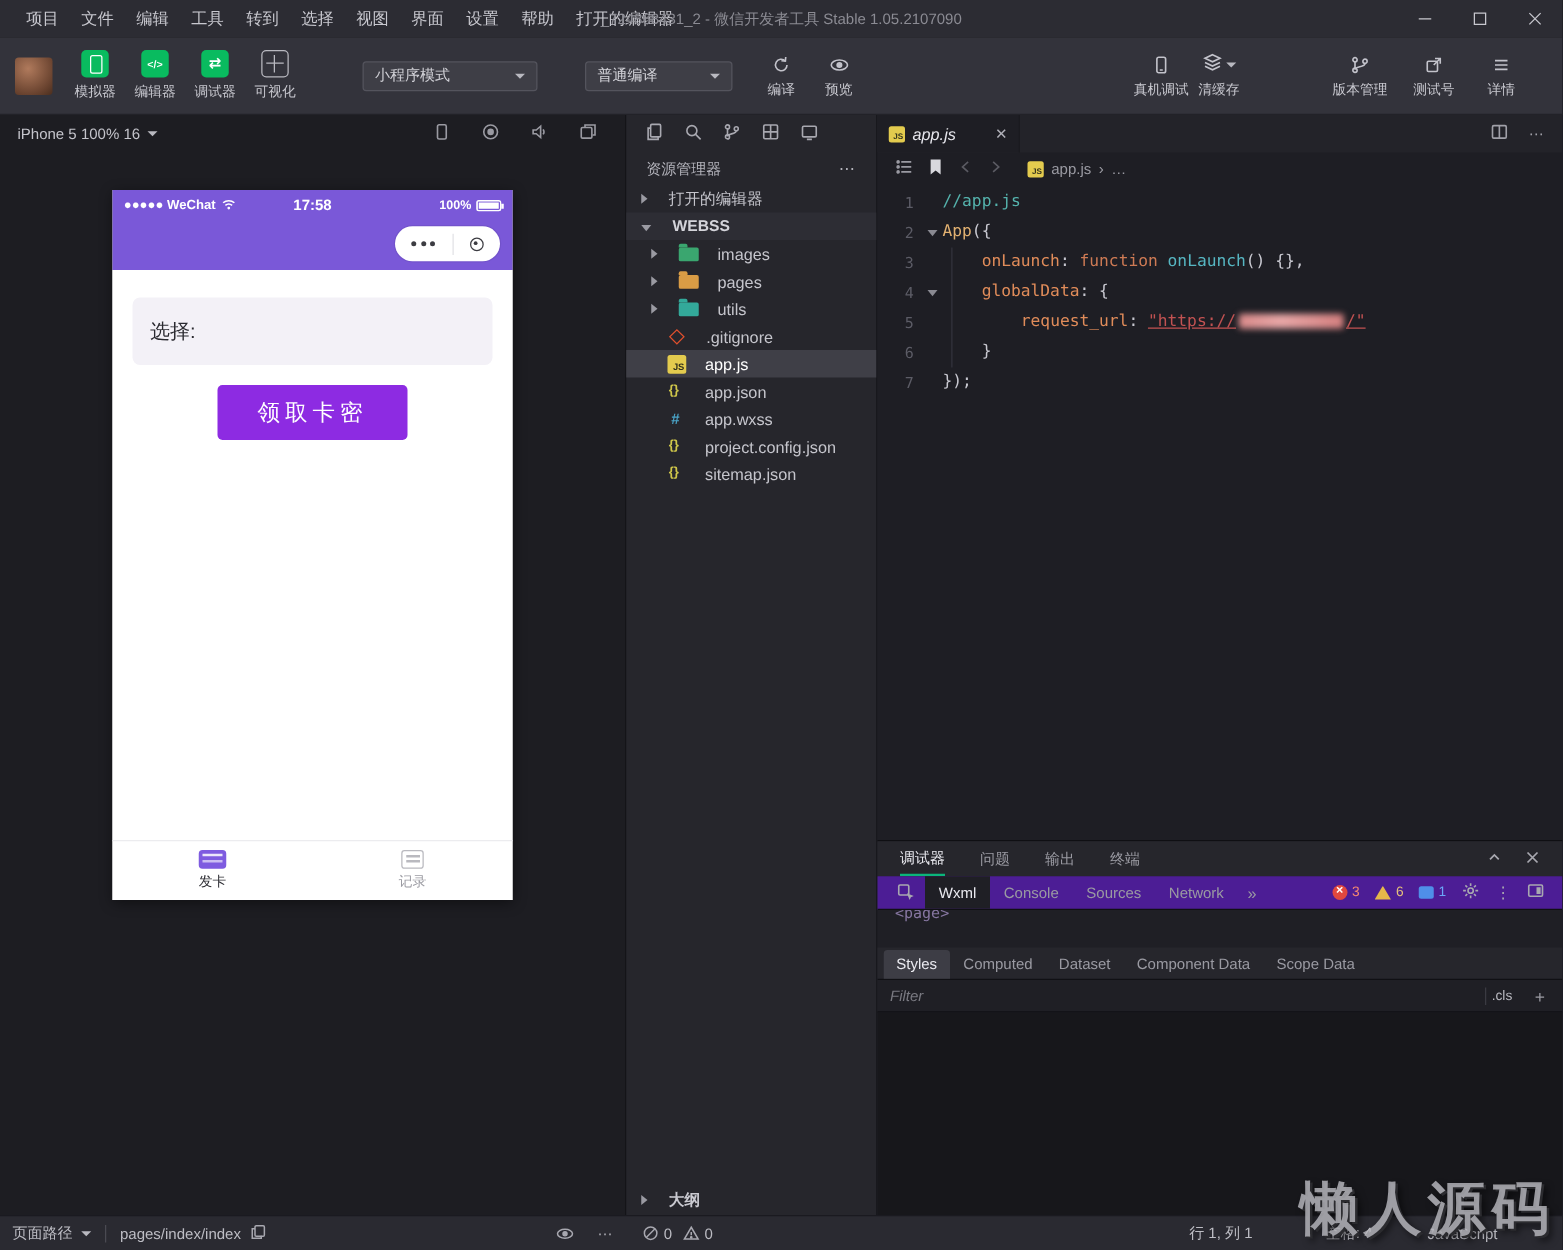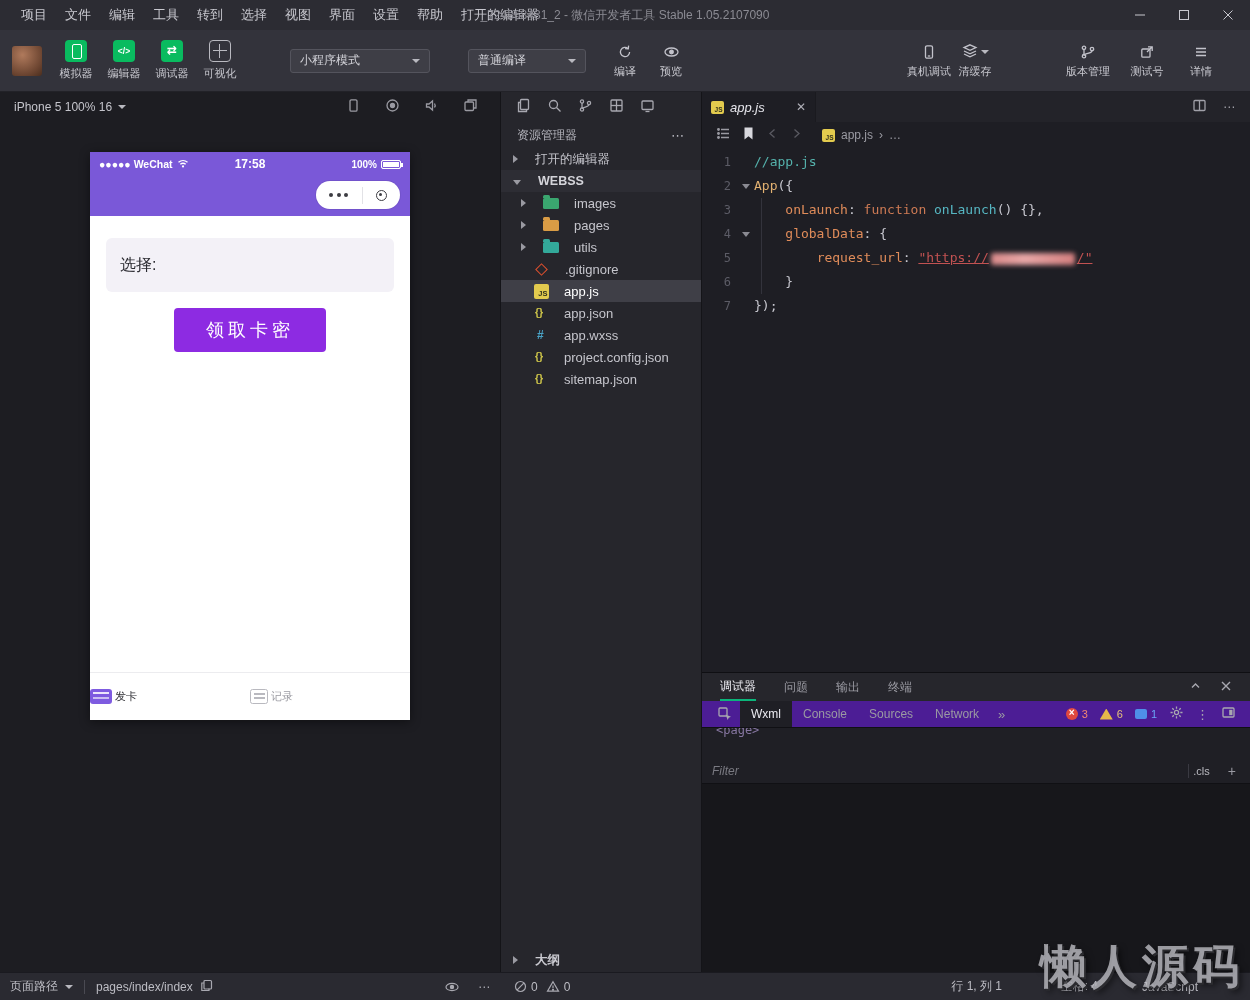--- a/index.html
+++ b/index.html
@@ -59,21 +59,21 @@
   .capsule { position:absolute; right:10px; top:5px; width:84px; height:28px; background:#fff; border-radius:15px; display:flex; align-items:center; justify-content:space-evenly; box-shadow:0 0 0 1px rgba(0,0,0,.06); }
   .dots { display:flex; gap:3.5px; }
   .dots i { width:4px; height:4px; border-radius:50%; background:#3c3c42; }
   .cap-div { width:1px; height:17px; background:#e2e2e6; }
   .rec { width:11px; height:11px; border:1.6px solid #3c3c42; border-radius:50%; position:relative; }
   .rec::after { content:""; position:absolute; left:2.2px; top:2.2px; width:3.2px; height:3.2px; border-radius:50%; background:#3c3c42; }
   .p-body { flex:1; background:#fff; }
   .choice { margin:22px 16px 0; height:54px; background:#f3f1f7; border-radius:6px; display:flex; align-items:center; padding-left:14px; color:#2a2a30; font-size:16px; }
   .claim { margin:16px auto 0; width:152px; height:44px; background:#8d2be2; border-radius:4px; color:#fff; font-size:18px; letter-spacing:4px; display:flex; align-items:center; justify-content:center; }
   .p-tabbar { height:48px; border-top:1px solid #ececef; display:flex; background:#fff; flex-shrink:0; }
-  .p-tab { flex:1; display:flex; align-items:center; gap:3px; font-size:11px; }
+  .p-tab { flex:1; display:flex; flex-direction:column; align-items:center; justify-content:center; gap:3px; font-size:11px; }
   .p-tab .t1 { color:#2f2f35; } .p-tab .t2 { color:#9b9ba2; }
   .card-ic { width:22px; height:15px; background:#7e5be0; border-radius:3px; position:relative; }
   .card-ic::after { content:""; position:absolute; left:3px; right:3px; top:3px; height:2.4px; background:rgba(255,255,255,.85); box-shadow:0 5px 0 rgba(255,255,255,.6); }
   .note-ic { width:18px; height:15px; border:1.6px solid #b9b9bf; border-radius:2.5px; position:relative; }
   .note-ic::after { content:""; position:absolute; left:2.5px; right:2.5px; top:3px; height:1.6px; background:#b9b9bf; box-shadow:0 4px 0 #b9b9bf; }
 
   
   .explorer { width:202px; background:#26262c; border-left:1px solid #141418; border-right:1px solid #141418; display:flex; flex-direction:column; flex-shrink:0; }
   .exp-toolbar { height:30px; display:flex; align-items:center; gap:16px; padding:0 15px; }
   .exp-toolbar svg { stroke:#a8a8b0; fill:none; stroke-width:1.3; }
@@ -591,20 +591,27 @@
           <span style="letter-spacing:0;color:#a8a8b0;font-size:13px">⋮</span>
           <span><svg width="15" height="15">
                 <rect x="2" y="3" width="11" height="9" rx="1"></rect>
                 <rect x="8.2" y="4.8" width="3.3" height="5.4" fill="#a8a8b0" stroke="none"></rect>
               </svg></span>
         </span>
       </div>
       <div class="wxml-strip">
         <span>&lt;page&gt;</span>
       </div>
+      <div class="st-tabs">
+        <span class="st-tab active">Styles</span>
+        <span class="st-tab">Computed</span>
+        <span class="st-tab">Dataset</span>
+        <span class="st-tab">Component Data</span>
+        <span class="st-tab">Scope Data</span>
+      </div>
       <div class="filter-row">
         <input placeholder="Filter" style="">
         <span class="cls-btn">.cls</span>
         <span class="plus-btn">+</span>
       </div>
       <div class="styles-empty"></div>
     </div>
   </div>
 </div>
 

